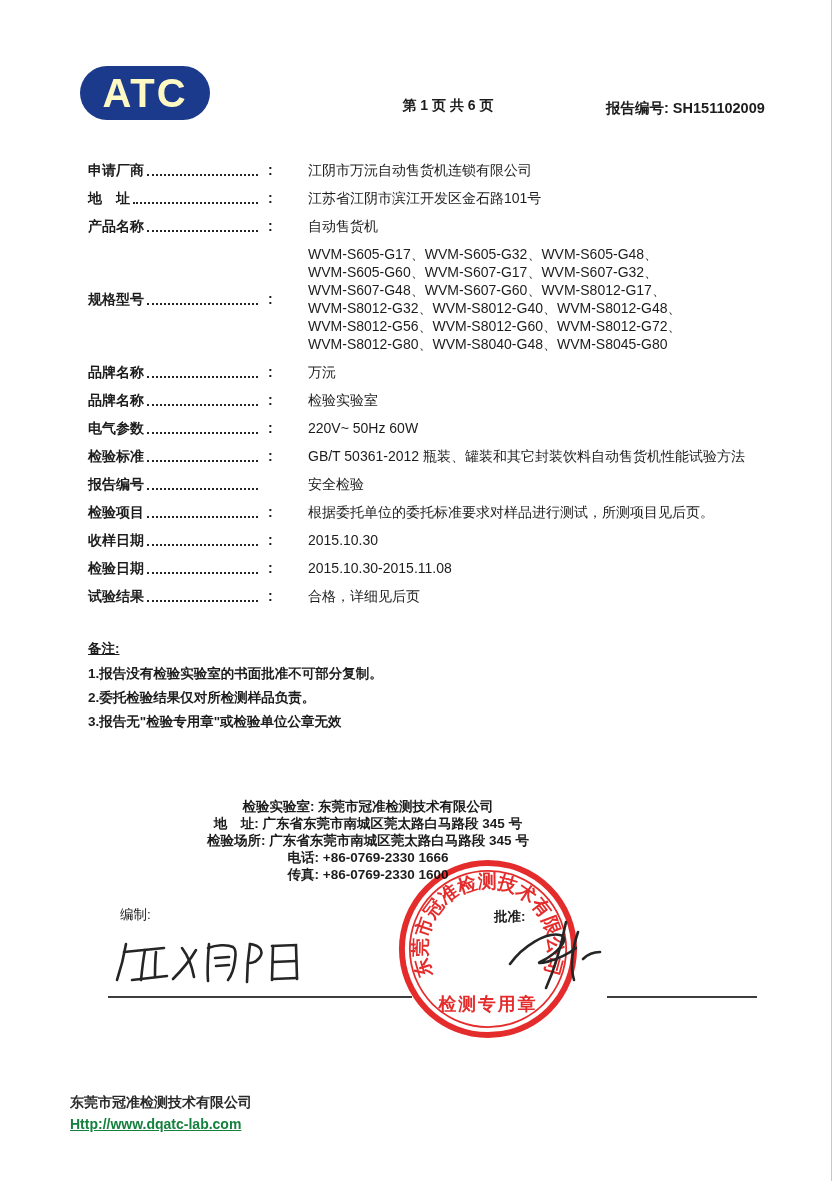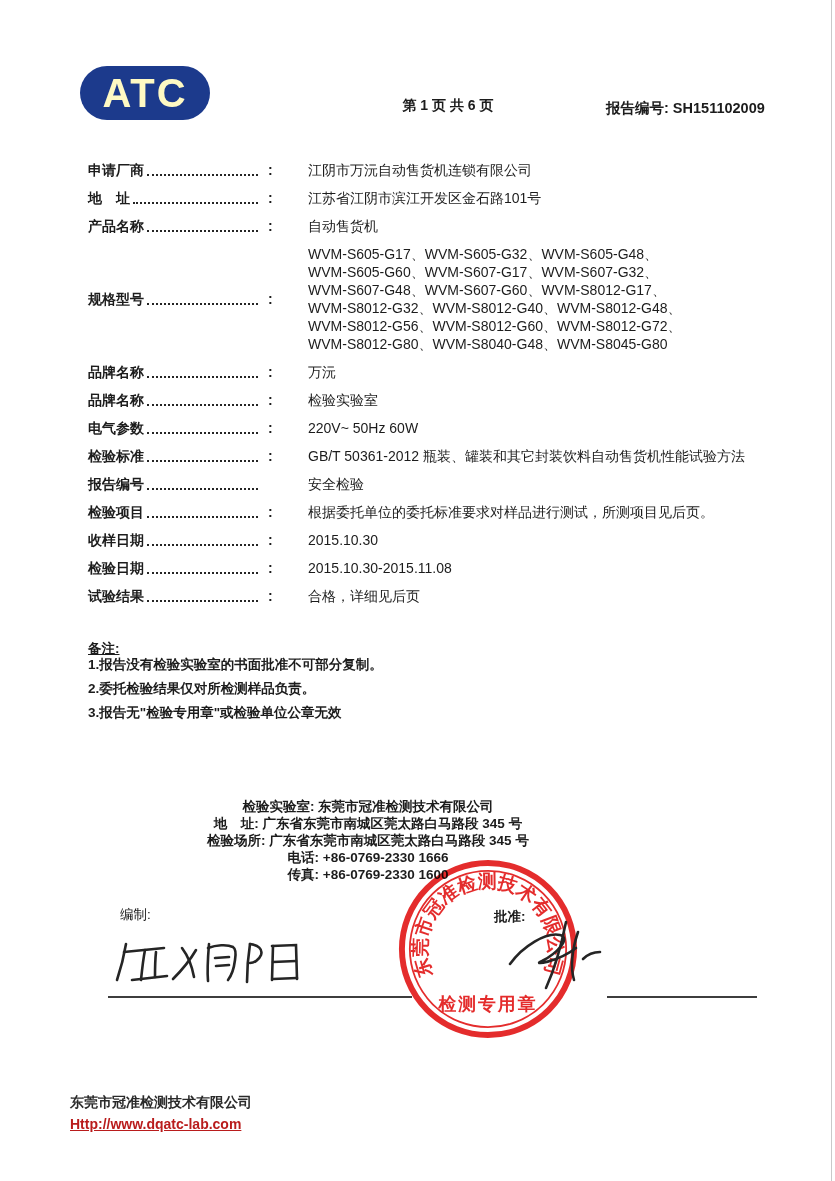--- a/index.html
+++ b/index.html
@@ -22,36 +22,36 @@
 
   .fields { position:absolute; left:88px; top:161px; width:702px; }
   .row { display:flex; align-items:center; margin-bottom:10px; font-size:14px; line-height:18px; }
   .label-group { display:flex; align-items:flex-end; width:172px; flex:none; }
   .flabel { font-weight:bold; white-space:nowrap; }
   .leader { flex:1; border-bottom:2px dotted #242424; margin:0 2px 3px 3px; min-width:8px; }
   .colon { flex:none; width:14px; margin-left:8px; font-weight:bold; }
   .fvalue { margin-left:26px; white-space:pre-line; }
 
   .notes { position:absolute; left:88px; top:641px; font-size:13.5px; font-weight:bold; }
-  .note-title { line-height:16px;text-decoration:underline; }
+  .note-title { margin-bottom:9px; line-height:16px;text-decoration:underline; }
   .note-item { margin-bottom:8px; line-height:16px; }
 
   .lab { position:absolute; left:0; top:799px; width:736px; text-align:center; font-size:13.5px; font-weight:bold; line-height:16.5px; }
   .lab div { margin-bottom:0.5px; }
 
   .sig-label-prepared { position:absolute; left:120px; top:906px; font-size:13.5px; font-weight:normal; }
   .sig-label-approved { position:absolute; left:494px; top:908px; font-size:13.5px; font-weight:bold; z-index:2; }
   .sig-hand-left  { position:absolute; left:112px; top:930px; z-index:3; }
   .sig-hand-right { position:absolute; left:498px; top:904px; z-index:7; }
   .sig-line-left  { position:absolute; left:108px; top:996px; width:304px; height:2px; background:#3d3d3d; }
   .sig-line-right { position:absolute; left:607px; top:996px; width:150px; height:2px; background:#3d3d3d; }
   .stamp { position:absolute; left:394px; top:855px; width:188px; height:188px; mix-blend-mode:multiply; opacity:.92; z-index:5; }
 
   .footer-company { position:absolute; left:70px; top:1094px; font-size:14px; font-weight:bold; color:#2a2a2a; }
-  .footer-link { position:absolute; left:70px; top:1116px; font-size:14px; font-weight:bold; color:#b91c1c; text-decoration:underline; }
+  .footer-link { position:absolute; left:70px; top:1116px; font-size:14px; font-weight:bold; color:#15803d; text-decoration:underline; }
 </style>
 </head>
 <body>
 
 <div class="page">
   <div class="page-edge"></div>
 
   <div class="logo">ATC</div>
   <div class="page-info">第 1 页 共 6 页</div>
   <div class="report-no">报告编号: SH151102009</div>

